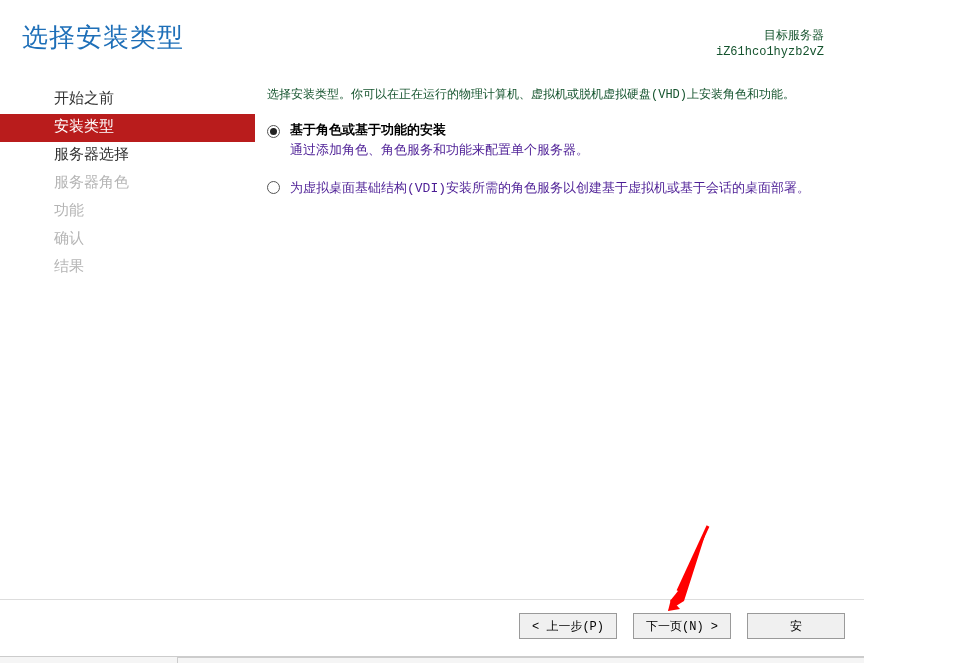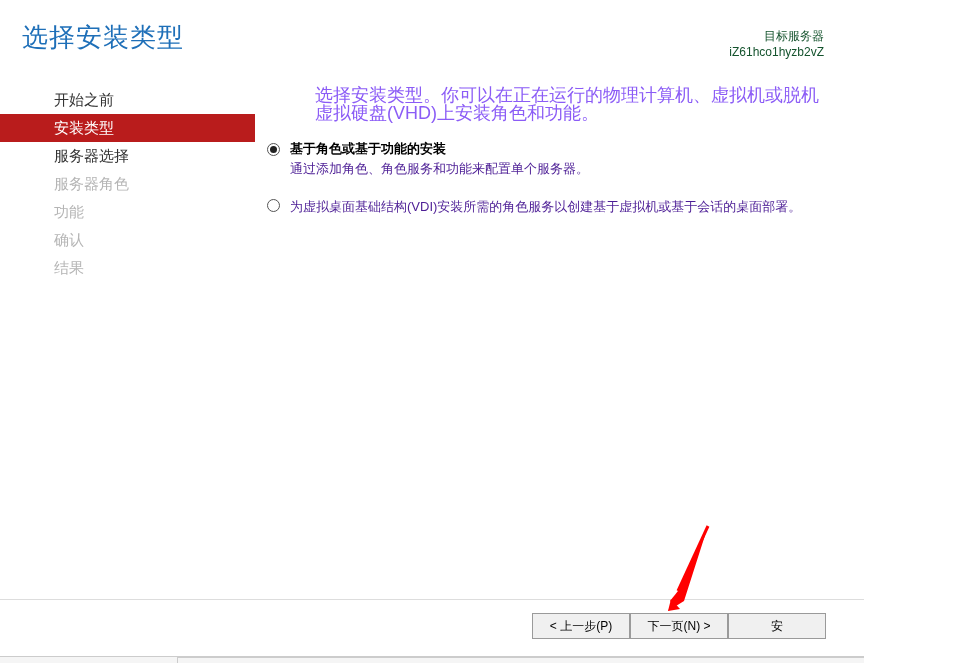--- a/index.html
+++ b/index.html
@@ -9,20 +9,21 @@
       background: #fff;
       width: 976px;
       height: 663px;
       position: relative;
       overflow: hidden;
     }
     .wizard {
       width: 864px;
       height: 663px;
       position: relative;
+      font-family: Liberation Mono, monospace;
     }
     .header-area {
       position: relative;
       height: 80px;
     }
     .page-title {
       position: absolute;
       top: 20px;
       left: 22px;
       font-size: 26px;
@@ -65,25 +66,24 @@
     }
     .sidebar-item.disabled {
       color: #b5b5b5;
       cursor: default;
     }
     .main {
       flex: 1;
       padding: 4px 40px 0 12px;
     }
     .intro {
-      font-size: 18px;
-      color: #8b5cf6;
+      font-size: 12px;
+      color: #14532d;
       margin-bottom: 18px;
       line-height: 18px;
-      margin-left: 48px;
     }
     .option {
       display: flex;
       align-items: flex-start;
       margin-bottom: 18px;
     }
     .radio {
       width: 13px;
       height: 13px;
       border: 1px solid #555;
@@ -114,23 +114,23 @@
     }
     .option-desc {
       font-size: 13px;
       color: #4c1d95;
       line-height: 18px;
       margin-top: 2px;
     }
     .footer {
       position: absolute;
       bottom: 24px;
-      right: 38px;
-      display: flex;
-      gap: 0;
+      right: 19px;
+      display: flex;
+      gap: 16px;
       margin-left: 16px;
     }
     .btn {
       min-width: 98px;
       height: 26px;
       border: 1px solid #9a9a9a;
       background: #f0f0f0;
       font-size: 12px;
       cursor: pointer;
       font-family: inherit;

